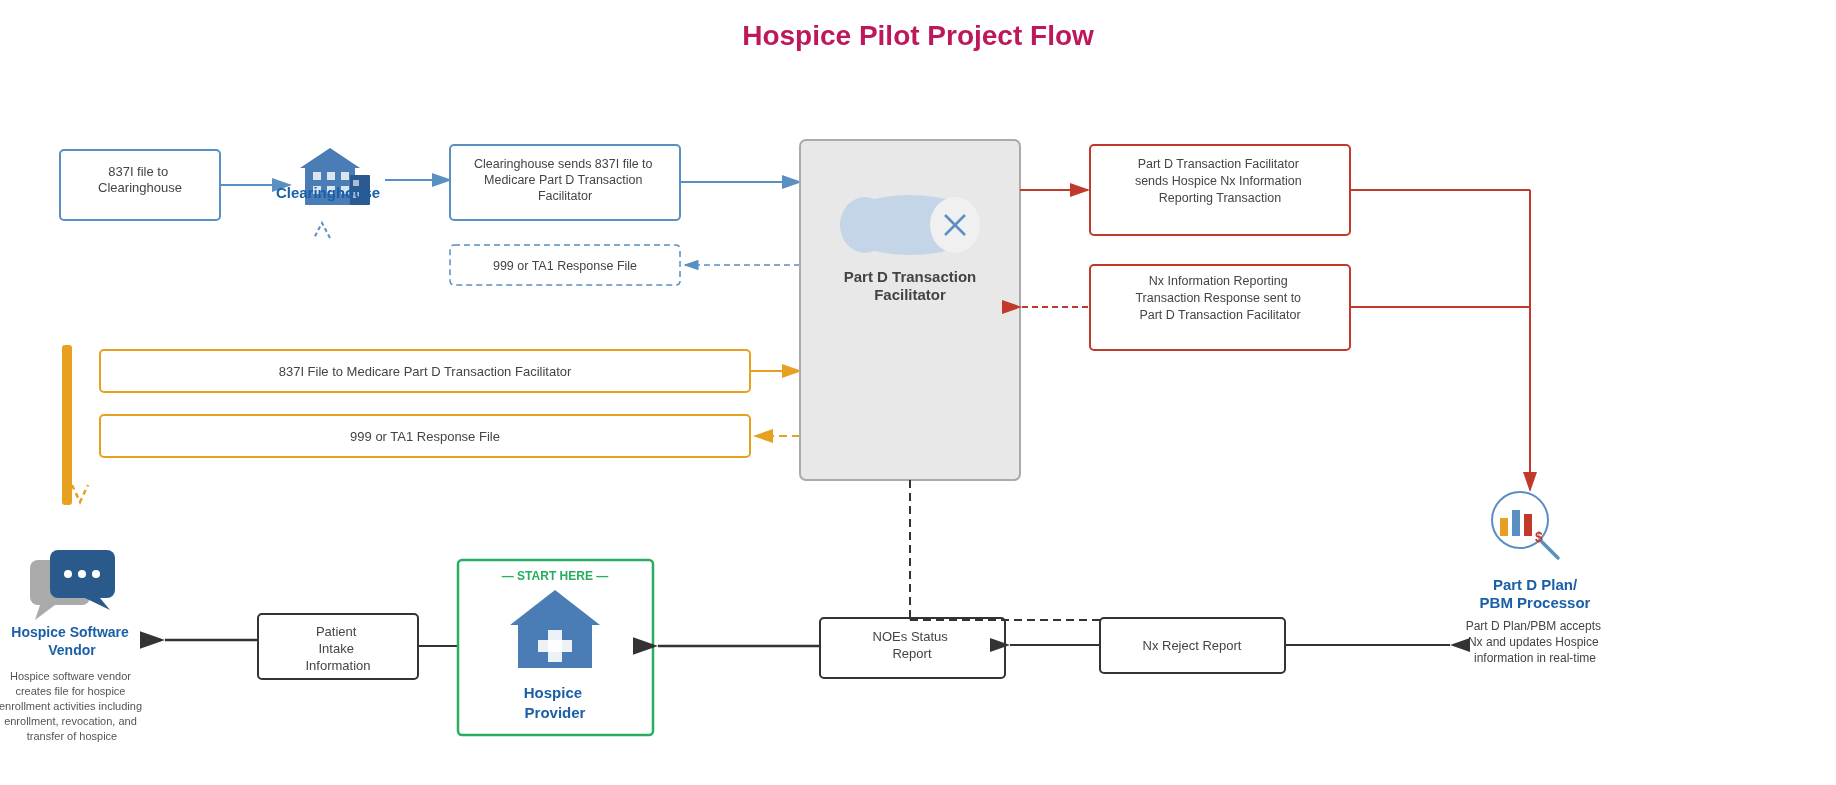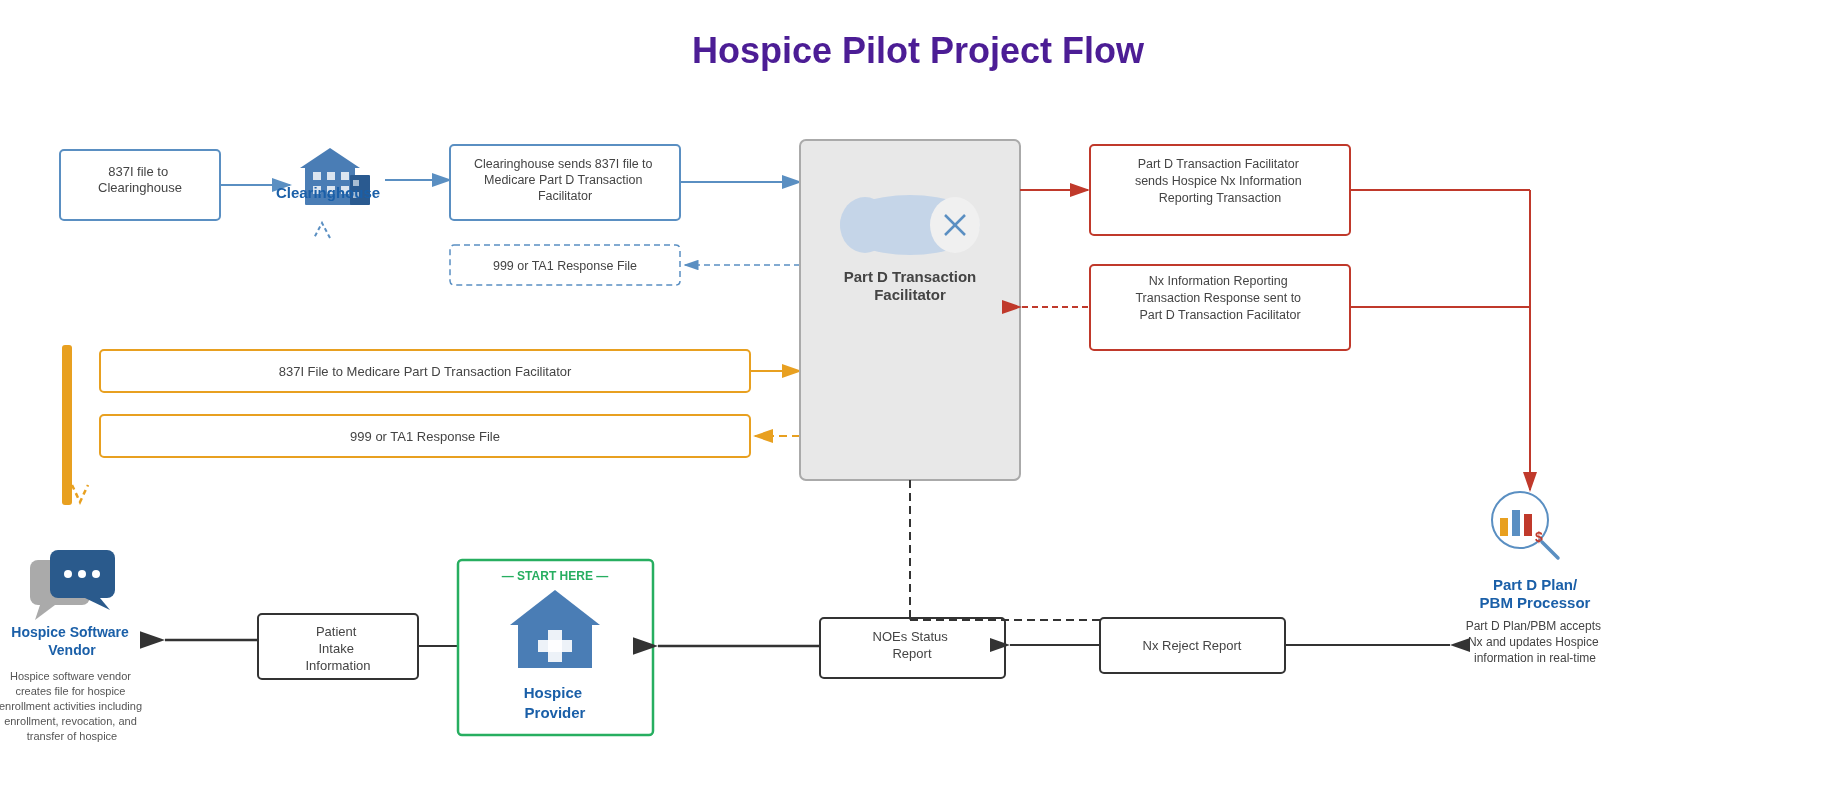--- a/index.html
+++ b/index.html
@@ -6,24 +6,24 @@
     body {
       background: #fff;
       font-family: Arial, sans-serif;
       width: 1836px;
       height: 785px;
       overflow: hidden;
       position: relative;
     }
     .page-title {
       text-align: center;
-      font-size: 36px;
+      font-size: 28px;
       font-weight: bold;
-      color: #4c1d95;
-      padding-top: 30px;
+      color: #be185d;
+      padding-top: 20px;
       padding-bottom: 8px;
     }
 
     
     .diagram-container {
       position: absolute;
       top: 60px;
       left: 0;
       width: 1836px;
       height: 725px;

